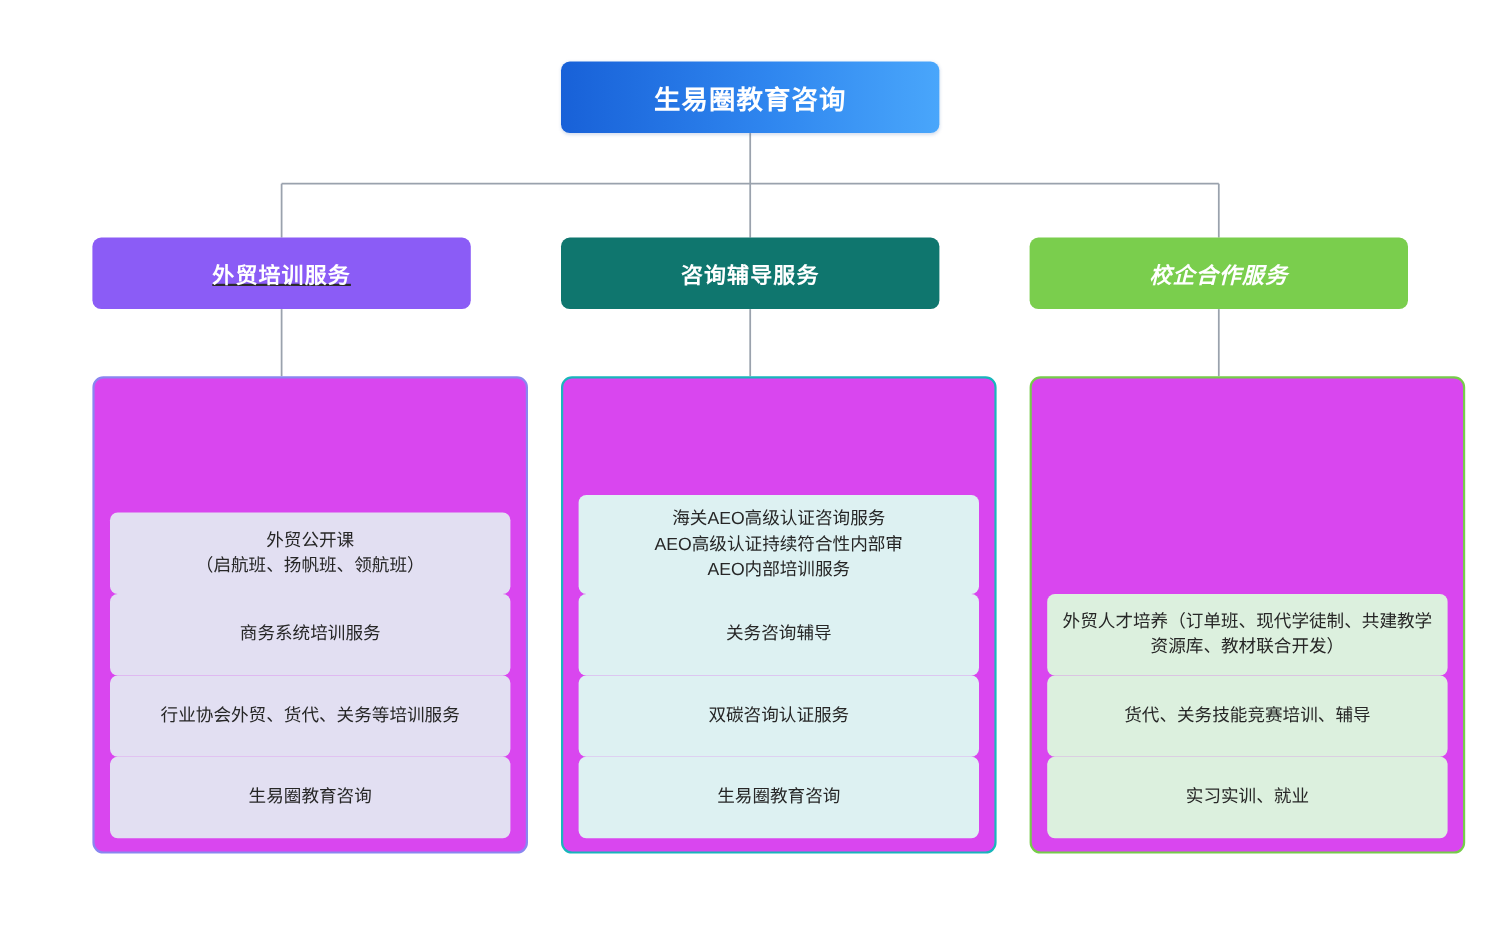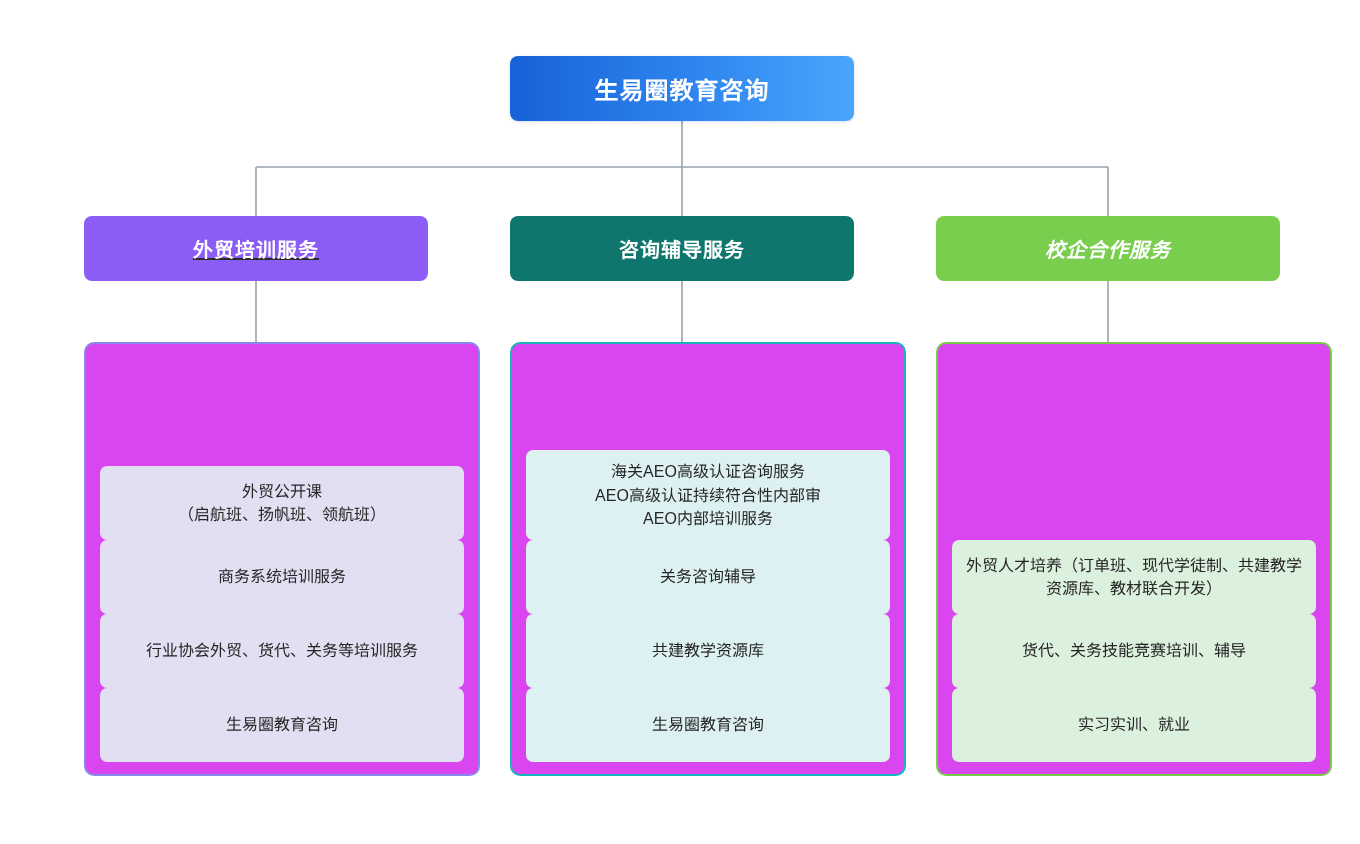--- a/index.html
+++ b/index.html
@@ -177,21 +177,21 @@
     <div class="items-box">
       <div class="item-card">
         <span class="text">海关AEO高级认证咨询服务
 AEO高级认证持续符合性内部审
 AEO内部培训服务</span>
       </div>
       <div class="item-card">
         <span class="text">关务咨询辅导</span>
       </div>
       <div class="item-card">
-        <span class="text">共建教学资源库</span>
+        <span class="text">双碳咨询认证服务</span>
       </div>
       <div class="item-card">
         <span class="text">生易圈教育咨询</span>
       </div>
     </div>
   </div>
 
   <div class="column col-2">
     <div class="branch-header">
       <span class="label">校企合作服务</span>

